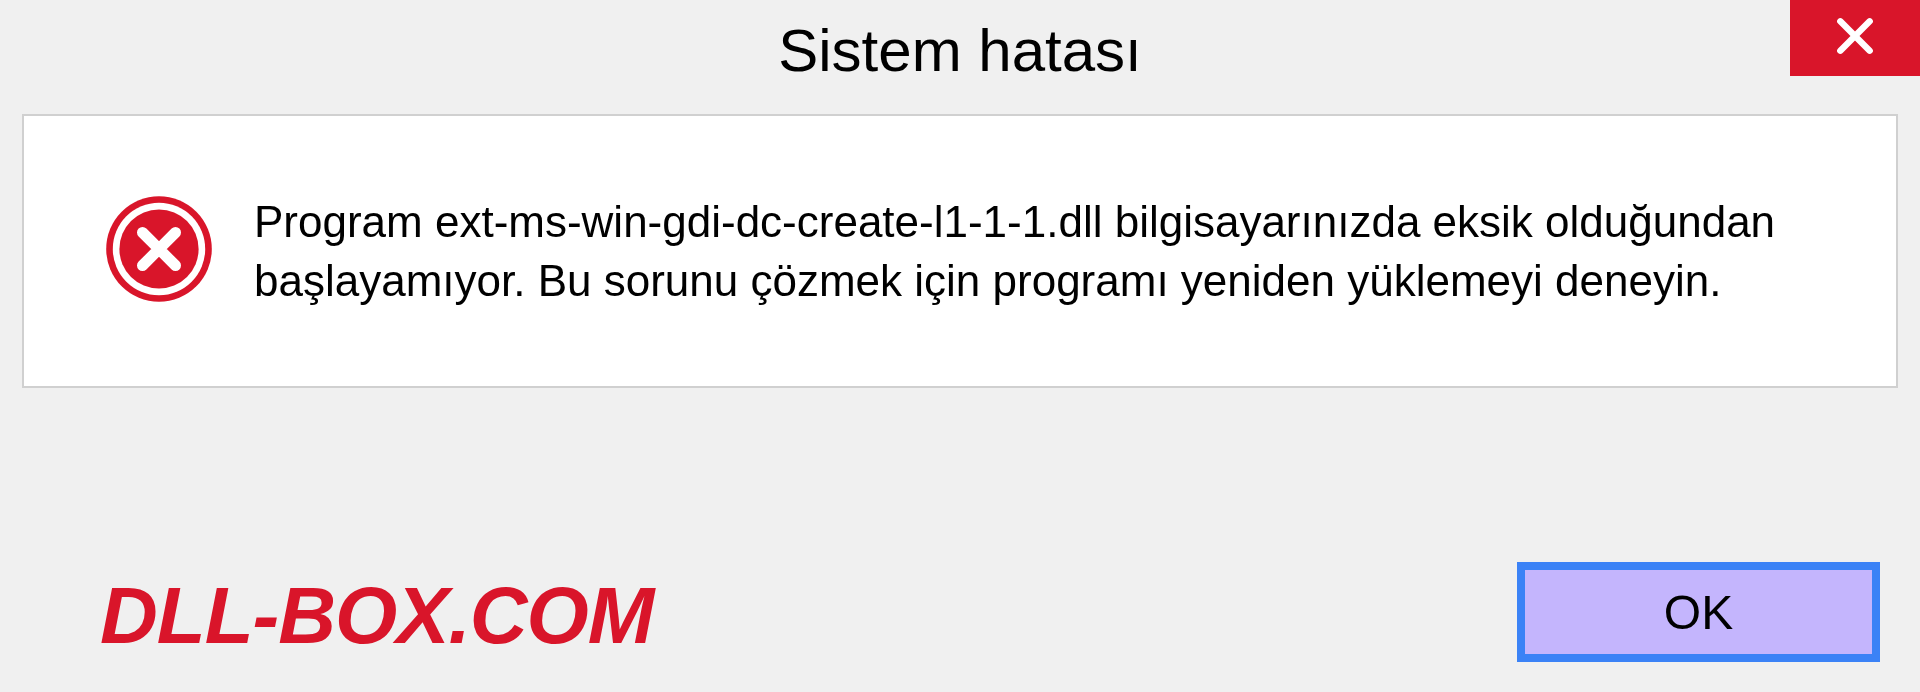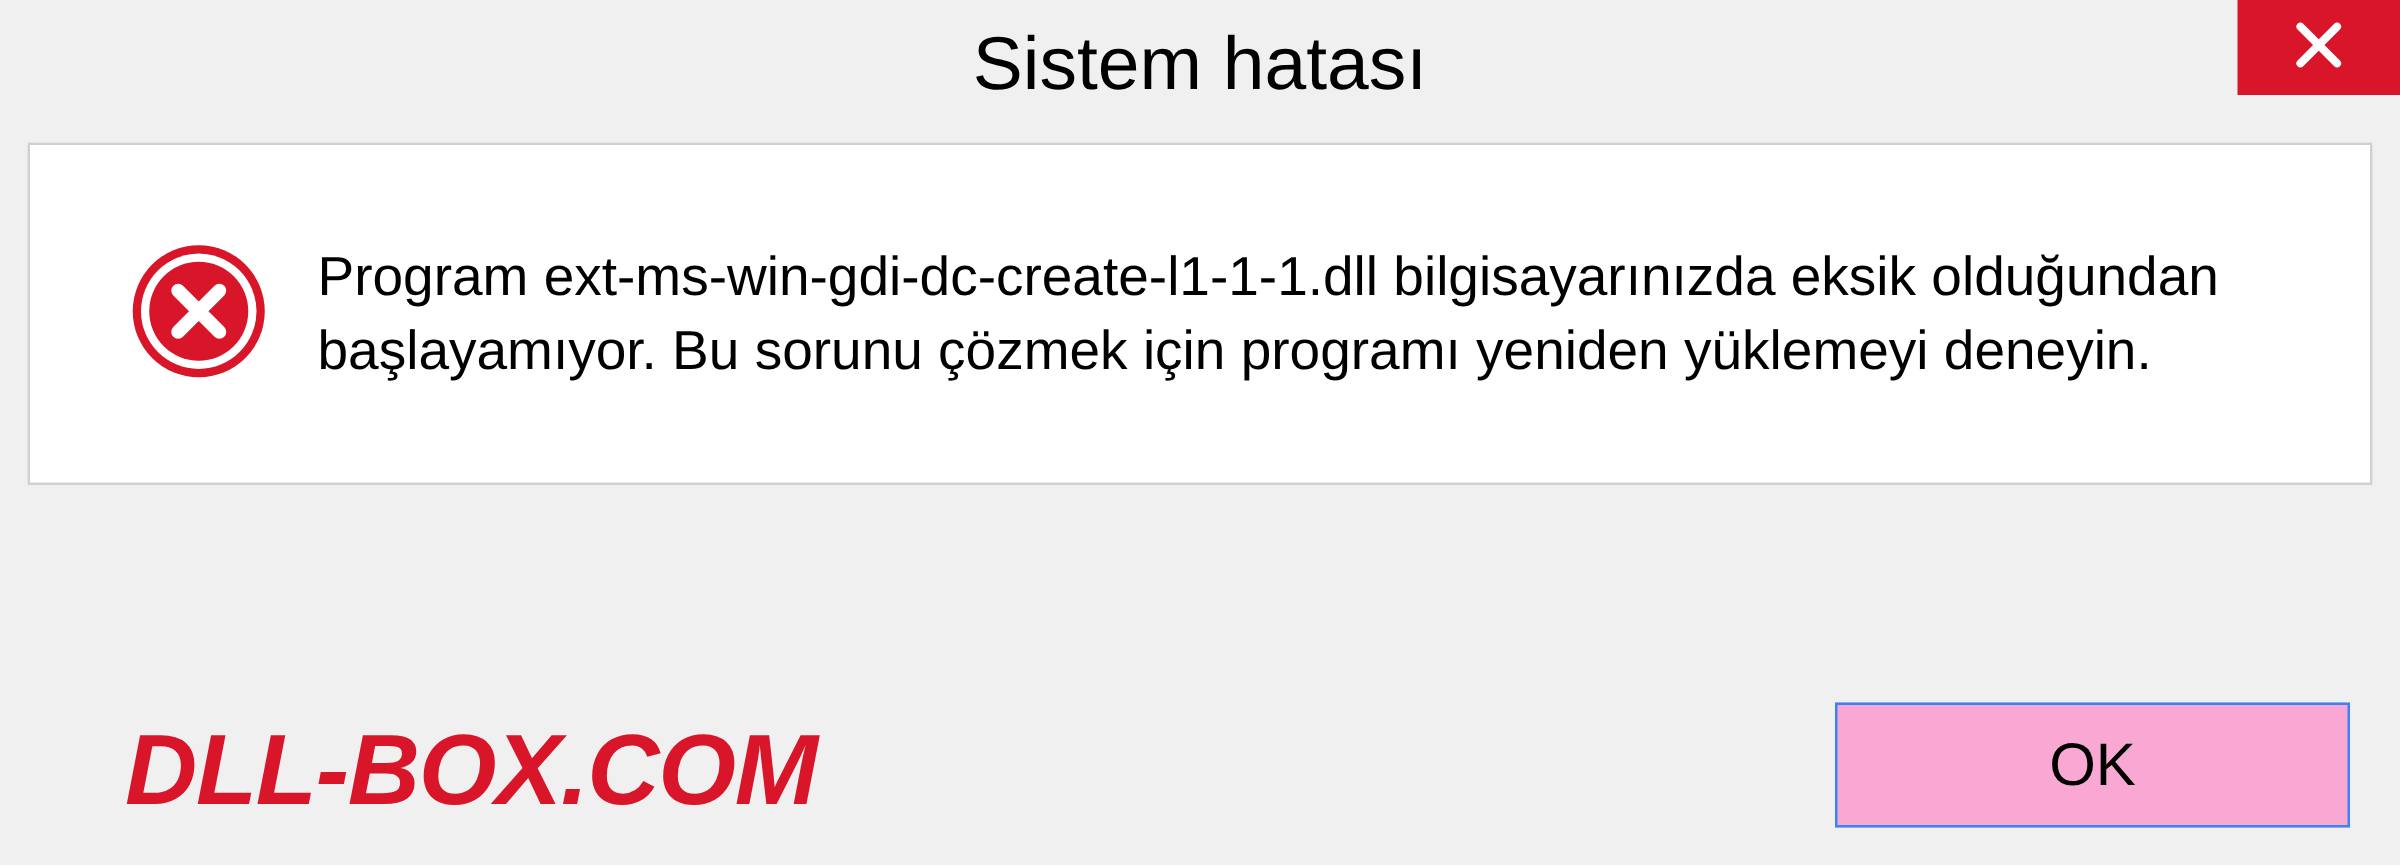--- a/index.html
+++ b/index.html
@@ -80,24 +80,24 @@
     }
     .brand {
       font-family: Arial, sans-serif;
       font-size: 80px;
       font-weight: 900;
       font-style: italic;
       color: #d9152a;
       letter-spacing: -1px;
     }
     .ok-button {
-      width: 412px;
+      width: 363px;
       height: 100px;
-      background: #f9a8d4;
-      border: 2px solid #3b82f6;
+      background: #c4b5fd;
+      border: 8px solid #3b82f6;
       font-size: 48px;
       color: #000;
       display: flex;
       align-items: center;
       justify-content: center;
       cursor: pointer;
       font-family: inherit;
     }
   </style>
 </head>

